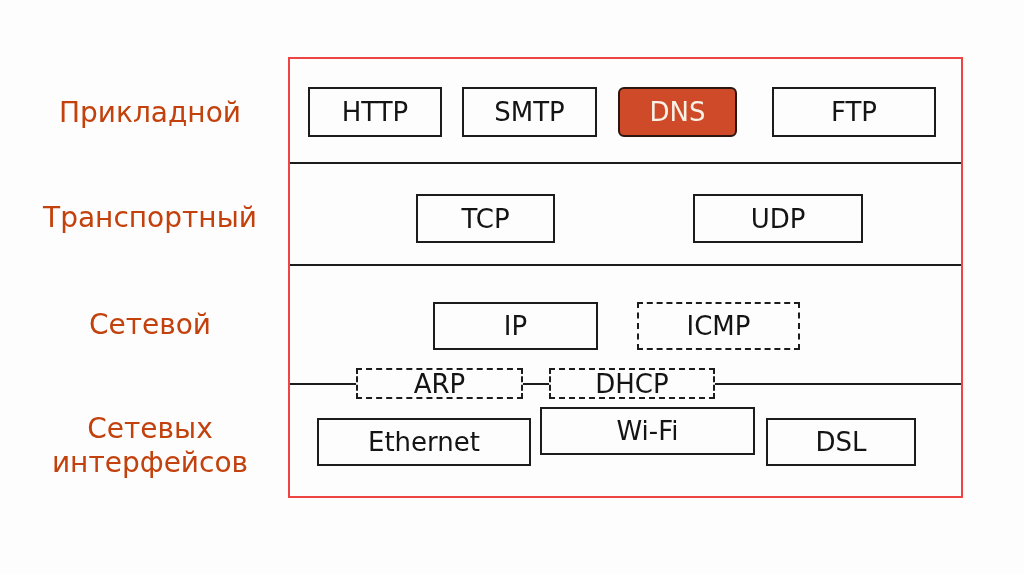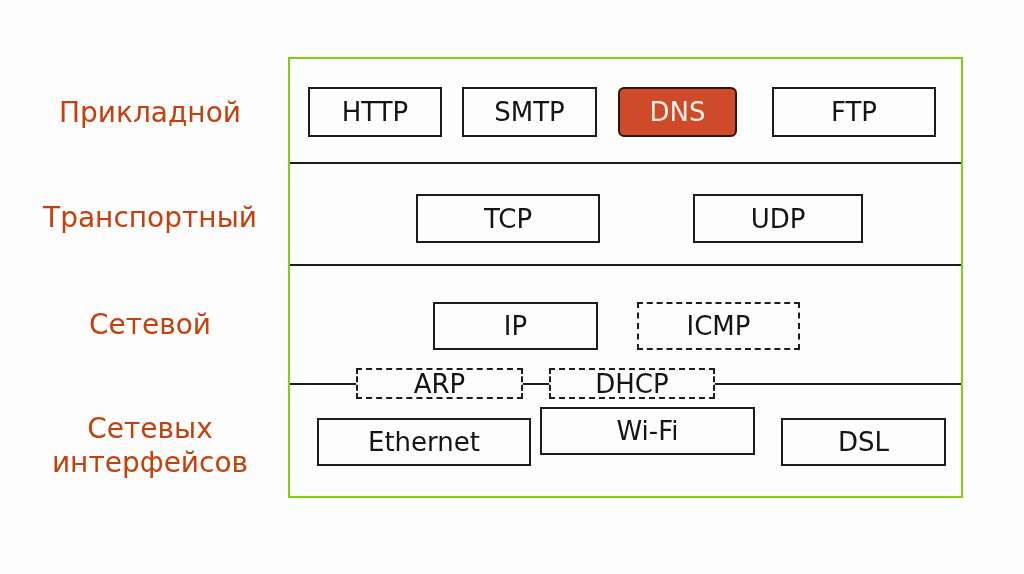--- a/index.html
+++ b/index.html
@@ -32,21 +32,21 @@
   .label-network      { top: 308px; }
   .label-netif        { top: 412px; }
 
   
   .outer-box {
     position: absolute;
     left: 288px;
     top: 57px;
     width: 671px;
     height: 437px;
-    border: 2px solid #84cc16;
+    border: 2px solid #ef4444;
     background: #fdfdfd;
   }
 
   .divider {
     position: absolute;
     left: 0;
     width: 100%;
     height: 0;
     border-top: 2px solid #1c1c1c;
     z-index: 1;
@@ -74,32 +74,32 @@
   .proto-box.highlight {
     border-color: #2a1710;
   }
 
   
   .box-http     { left: 18px;  top: 28px;  width: 134px; height: 50px; }
   .box-smtp     { left: 172px; top: 28px;  width: 135px; height: 50px; }
   .box-dns      { left: 328px; top: 28px;  width: 119px; height: 50px; }
   .box-ftp      { left: 482px; top: 28px;  width: 164px; height: 50px; }
   
-  .box-tcp      { left: 126px; top: 135px; width: 184px; height: 49px; }
+  .box-tcp      { left: 126px; top: 135px; width: 139px; height: 49px; }
   .box-udp      { left: 403px; top: 135px; width: 170px; height: 49px; }
   
   .box-ip       { left: 143px; top: 243px; width: 165px; height: 48px; }
   .box-icmp     { left: 347px; top: 243px; width: 163px; height: 48px; }
   
   .box-arp      { left: 66px;  top: 309px; width: 167px; height: 31px; }
   .box-dhcp     { left: 259px; top: 309px; width: 166px; height: 31px; }
   
   .box-ethernet { left: 27px;  top: 359px; width: 214px; height: 48px; }
   .box-wifi     { left: 250px; top: 348px; width: 215px; height: 48px; }
-  .box-dsl      { left: 491px; top: 359px; width: 165px; height: 48px; text-align: center; }
+  .box-dsl      { left: 476px; top: 359px; width: 150px; height: 48px; text-align: center; }
 </style>
 </head>
 <body>
 
 <div class="stage">
 
   <div class="layer-label label-application">Прикладной</div>
 
   <div class="layer-label label-transport">Транспортный</div>
 

